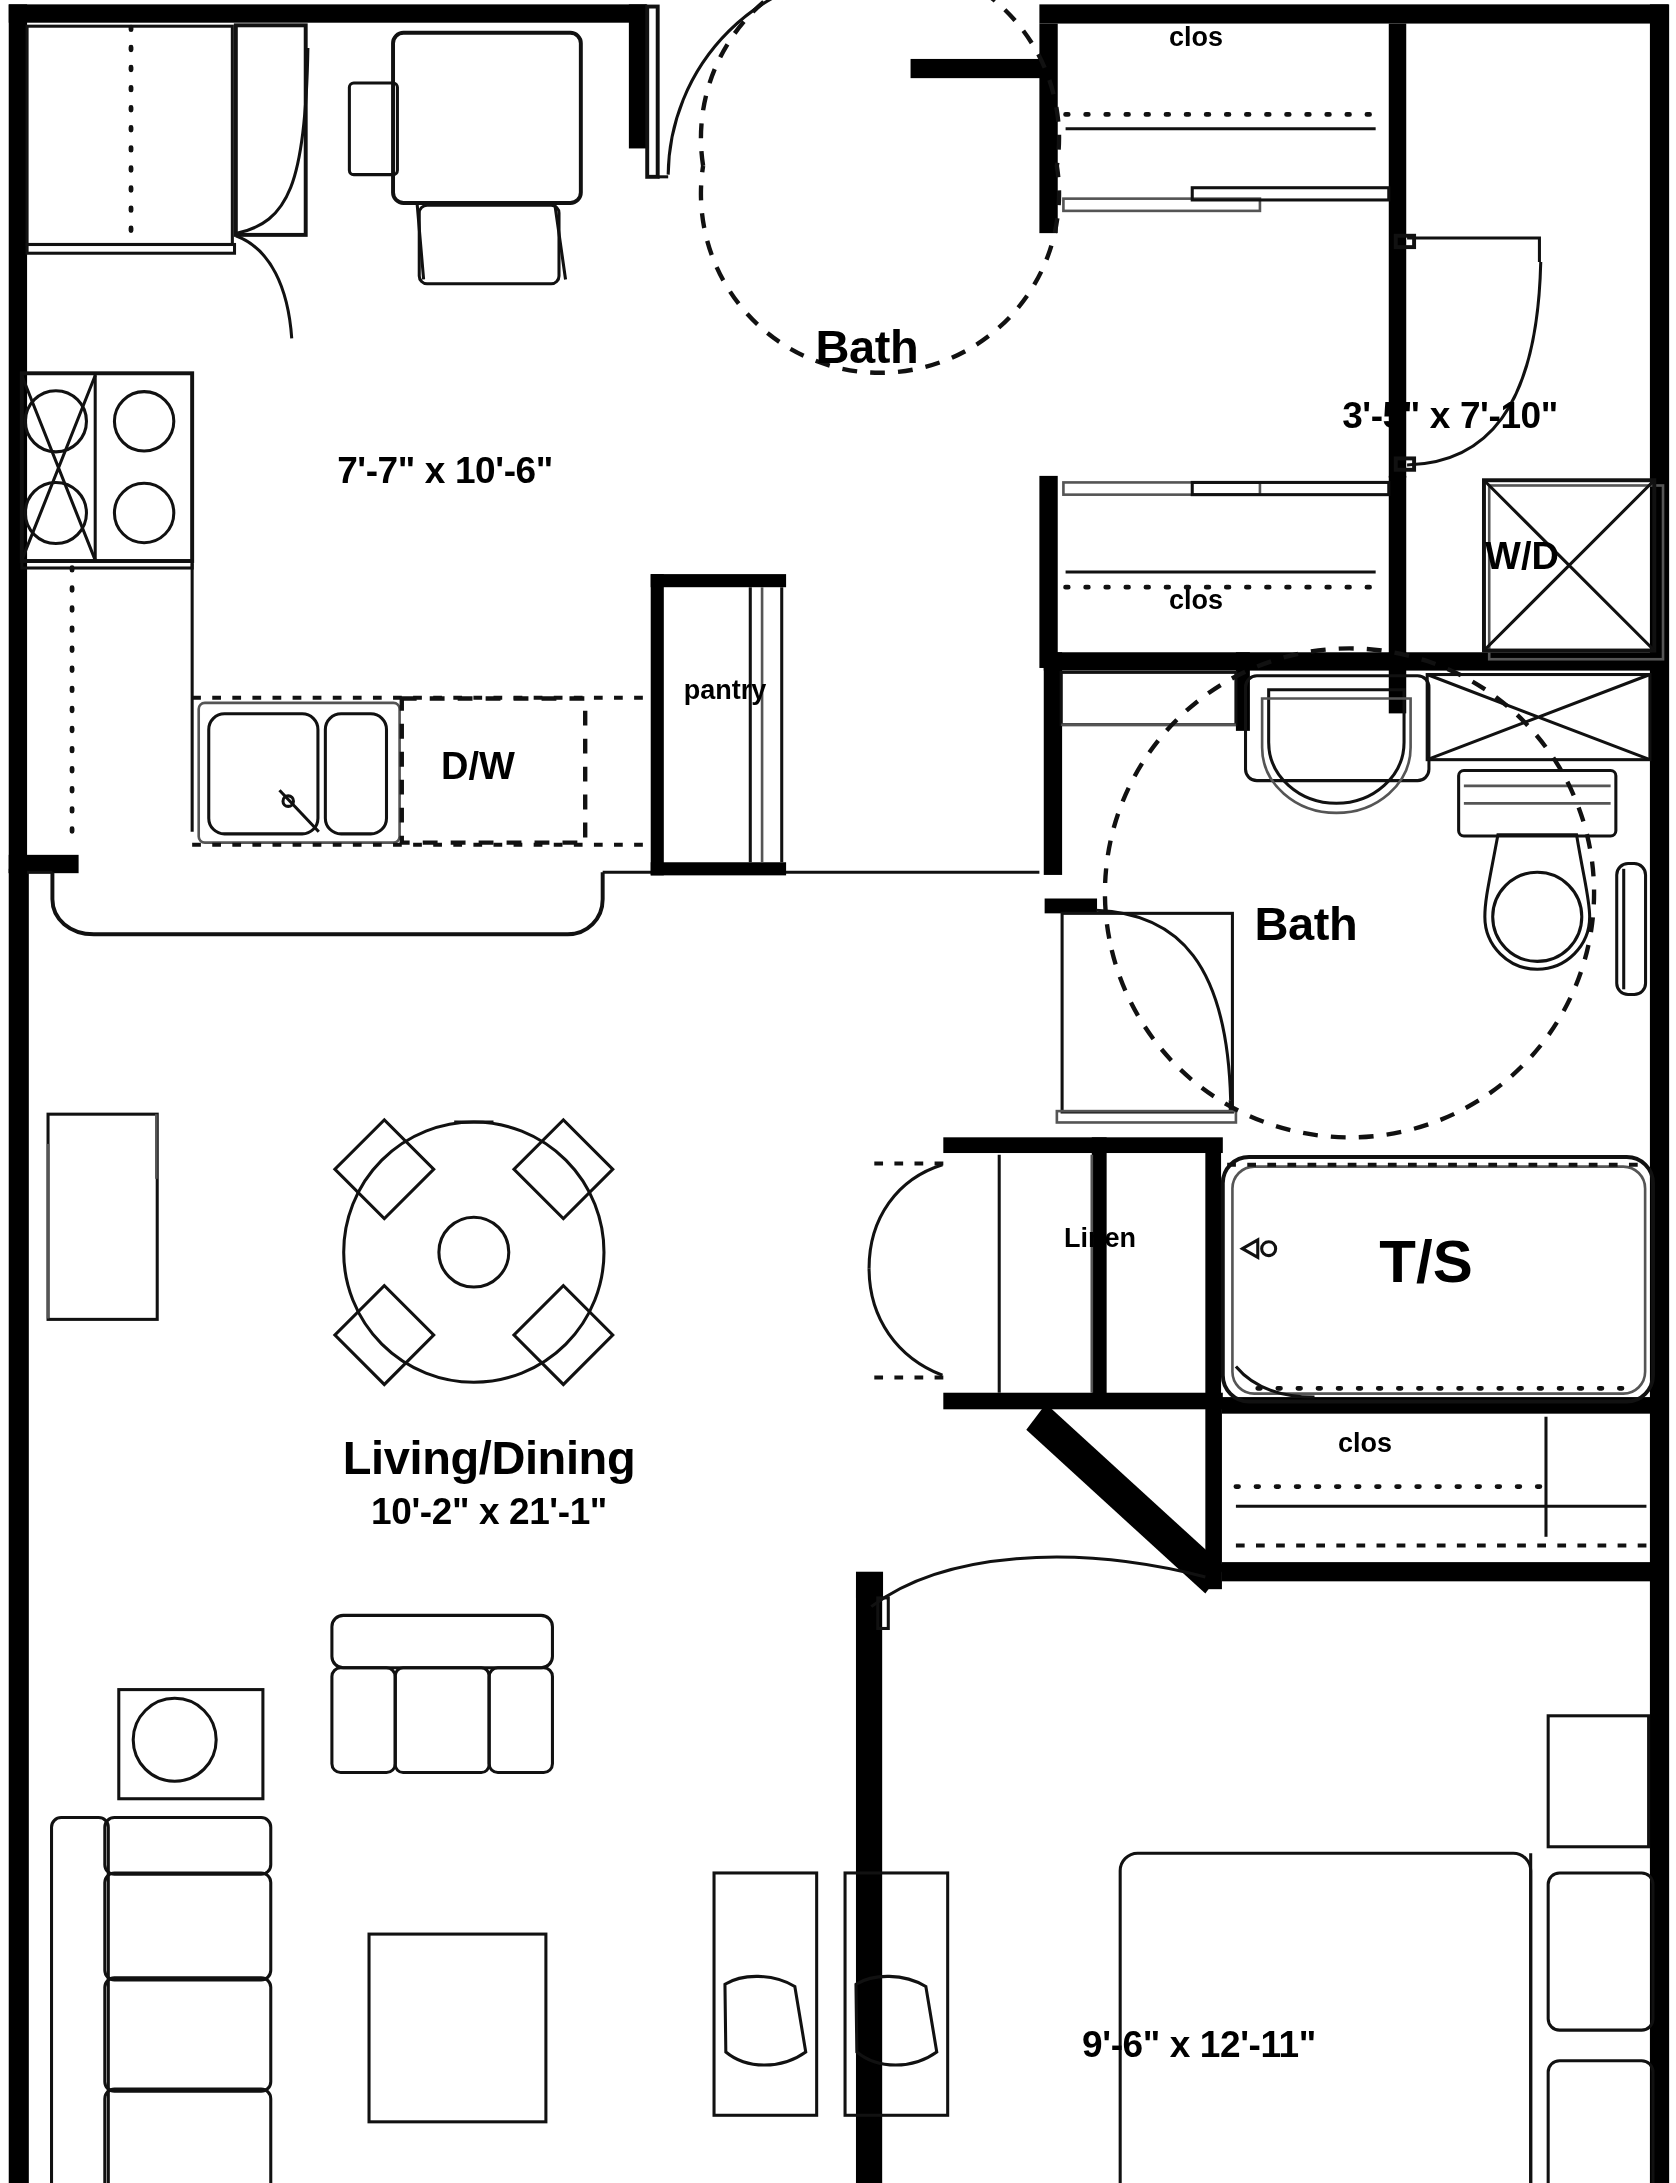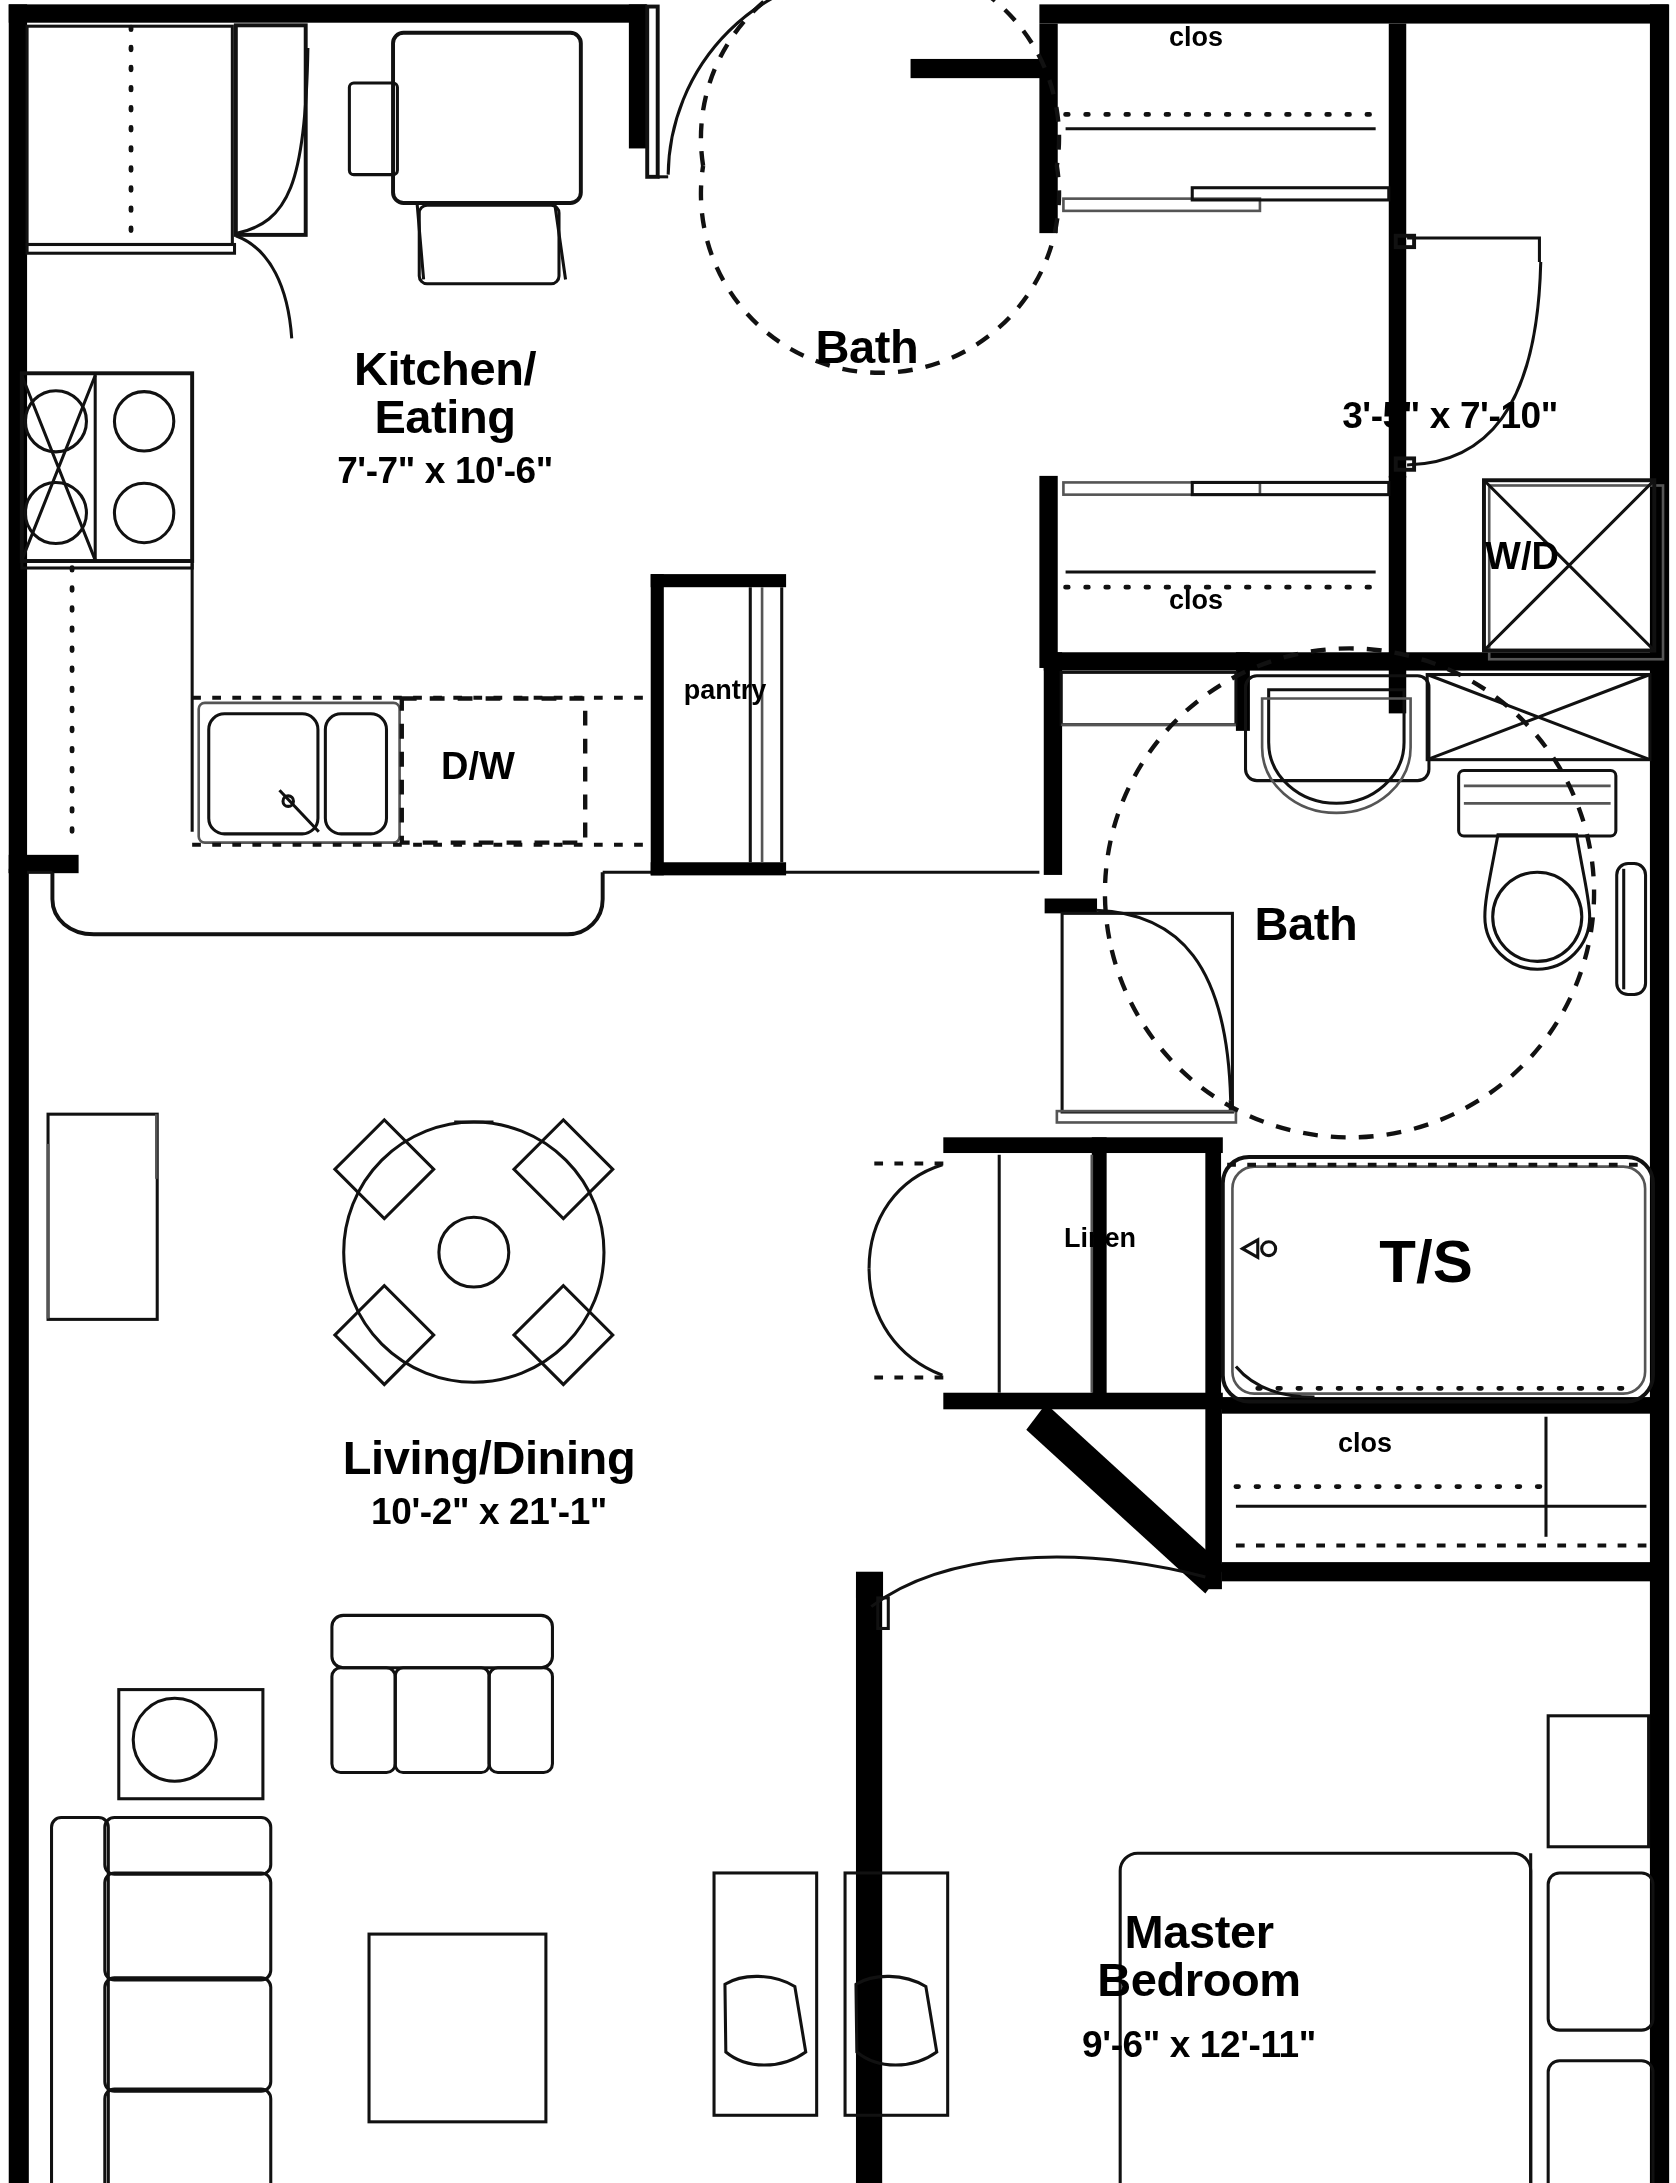--- a/index.html
+++ b/index.html
@@ -353,35 +353,31 @@
       <rect class="w" x="2700" y="5860" width="36" height="260"></rect>
 
       <rect class="w" x="1540" y="5930" width="420" height="300"></rect>
       <rect class="w" x="2262" y="5905" width="420" height="300"></rect>
 
       <rect class="w" x="0" y="6240" width="3840" height="210"></rect>
     </g>
 
   </svg>
 
-  <div class="lbl room" style="left:445px; top:345px;">Kitchen/
-Eating</div>
   <div class="lbl dim" style="left:445px; top:452px;">7'-7" x 10'-6"</div>
 
   <div class="lbl room" style="left:867px; top:323px;">Bath</div>
 
   <div class="lbl dim" style="left:1450px; top:397px;">3'-5" x 7'-10"</div>
 
   <div class="lbl room" style="left:1306px; top:900px;">Bath</div>
 
   <div class="lbl room" style="left:489px; top:1434px;">Living/Dining</div>
   <div class="lbl dim" style="left:489px; top:1493px;">10'-2" x 21'-1"</div>
 
-  <div class="lbl room" style="left:1199px; top:1908px;">Master
-Bedroom</div>
   <div class="lbl dim" style="left:1199px; top:2026px;">9'-6" x 12'-11"</div>
 
   <div class="lbl small" style="left:1196px; top:24px;">clos</div>
 
   <div class="lbl small" style="left:1196px; top:587px;">clos</div>
 
   <div class="lbl small" style="left:1365px; top:1430px;">clos</div>
 
   <div class="lbl small" style="left:725px; top:677px;">pantry</div>
 

